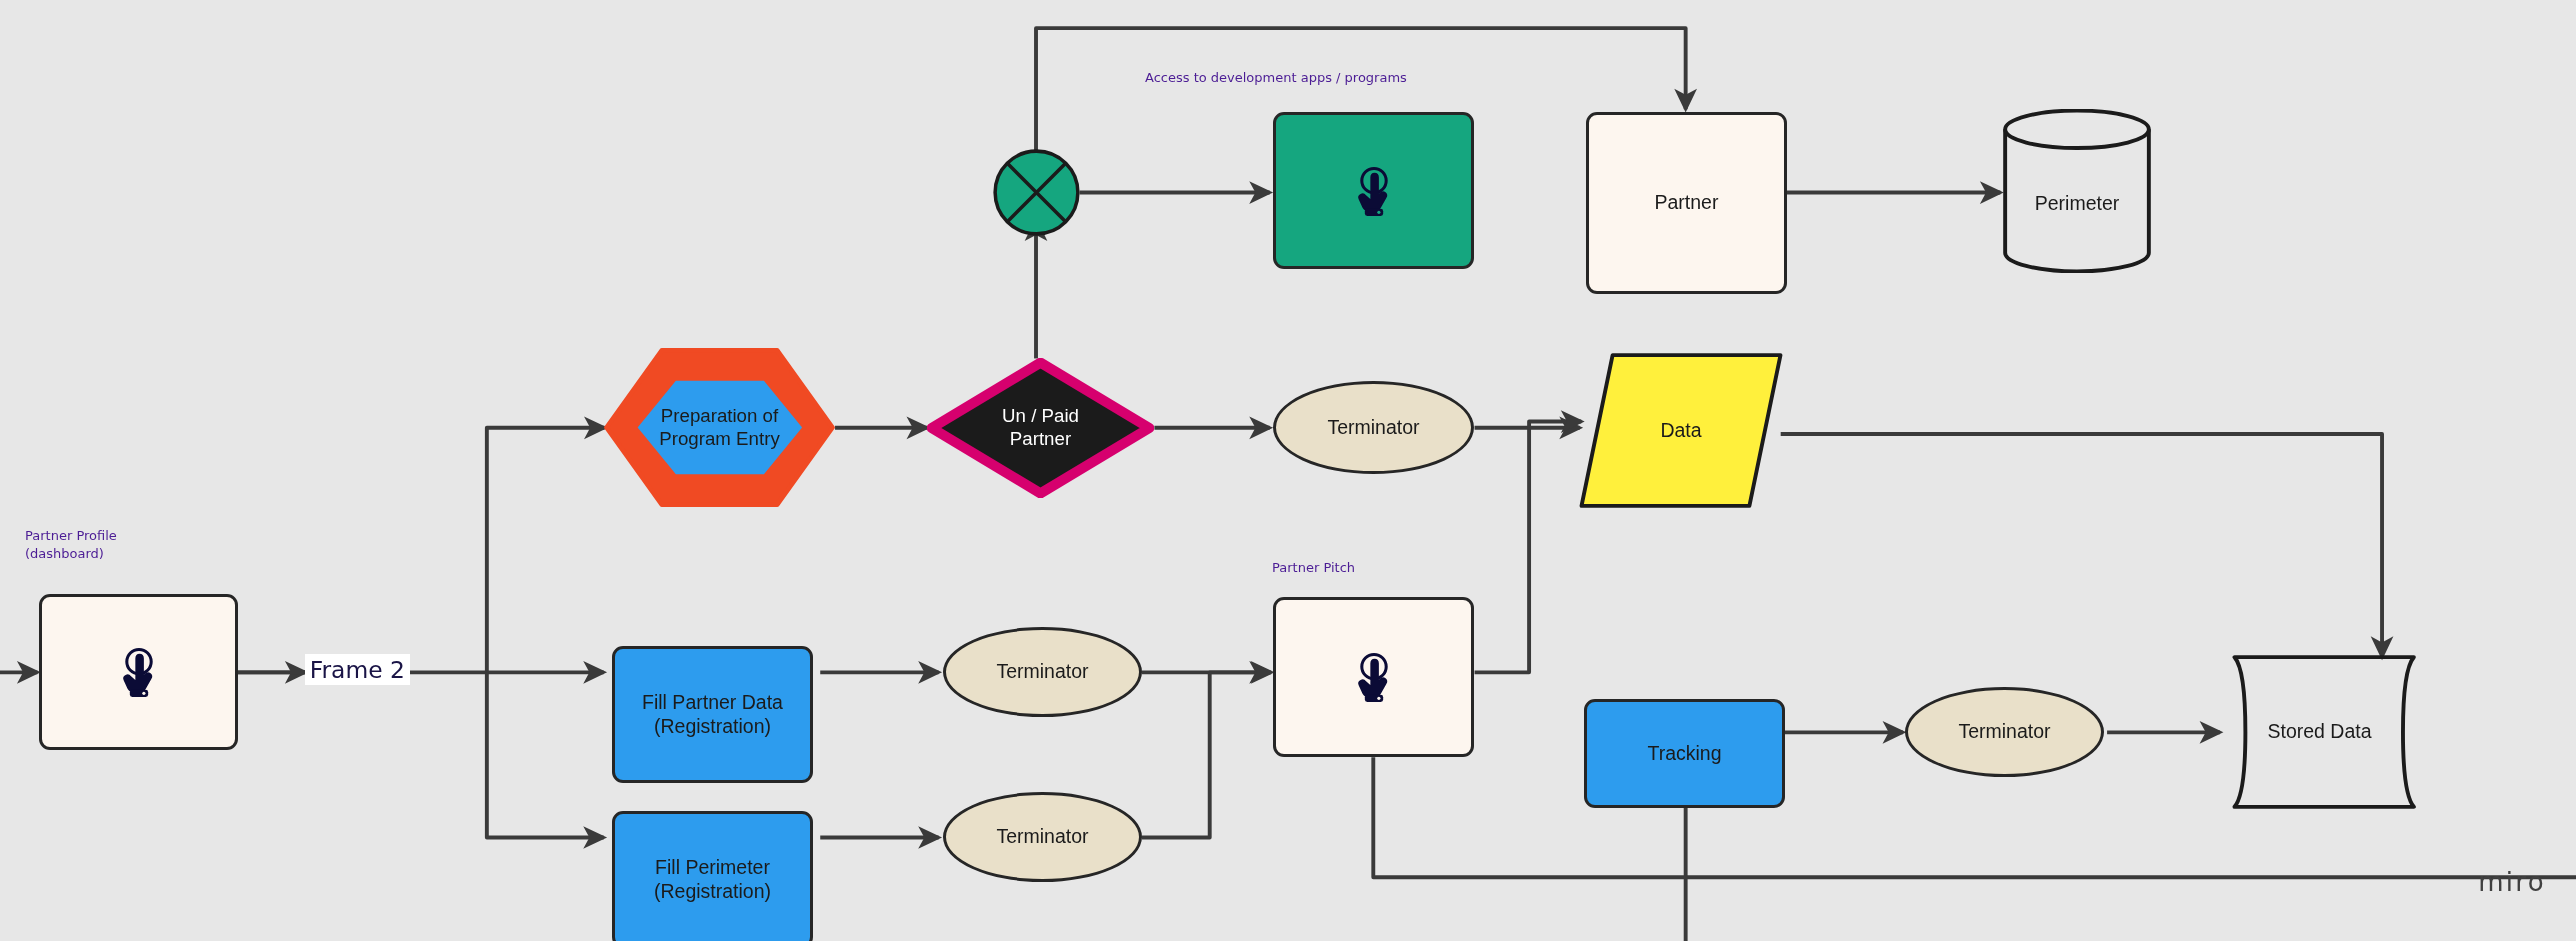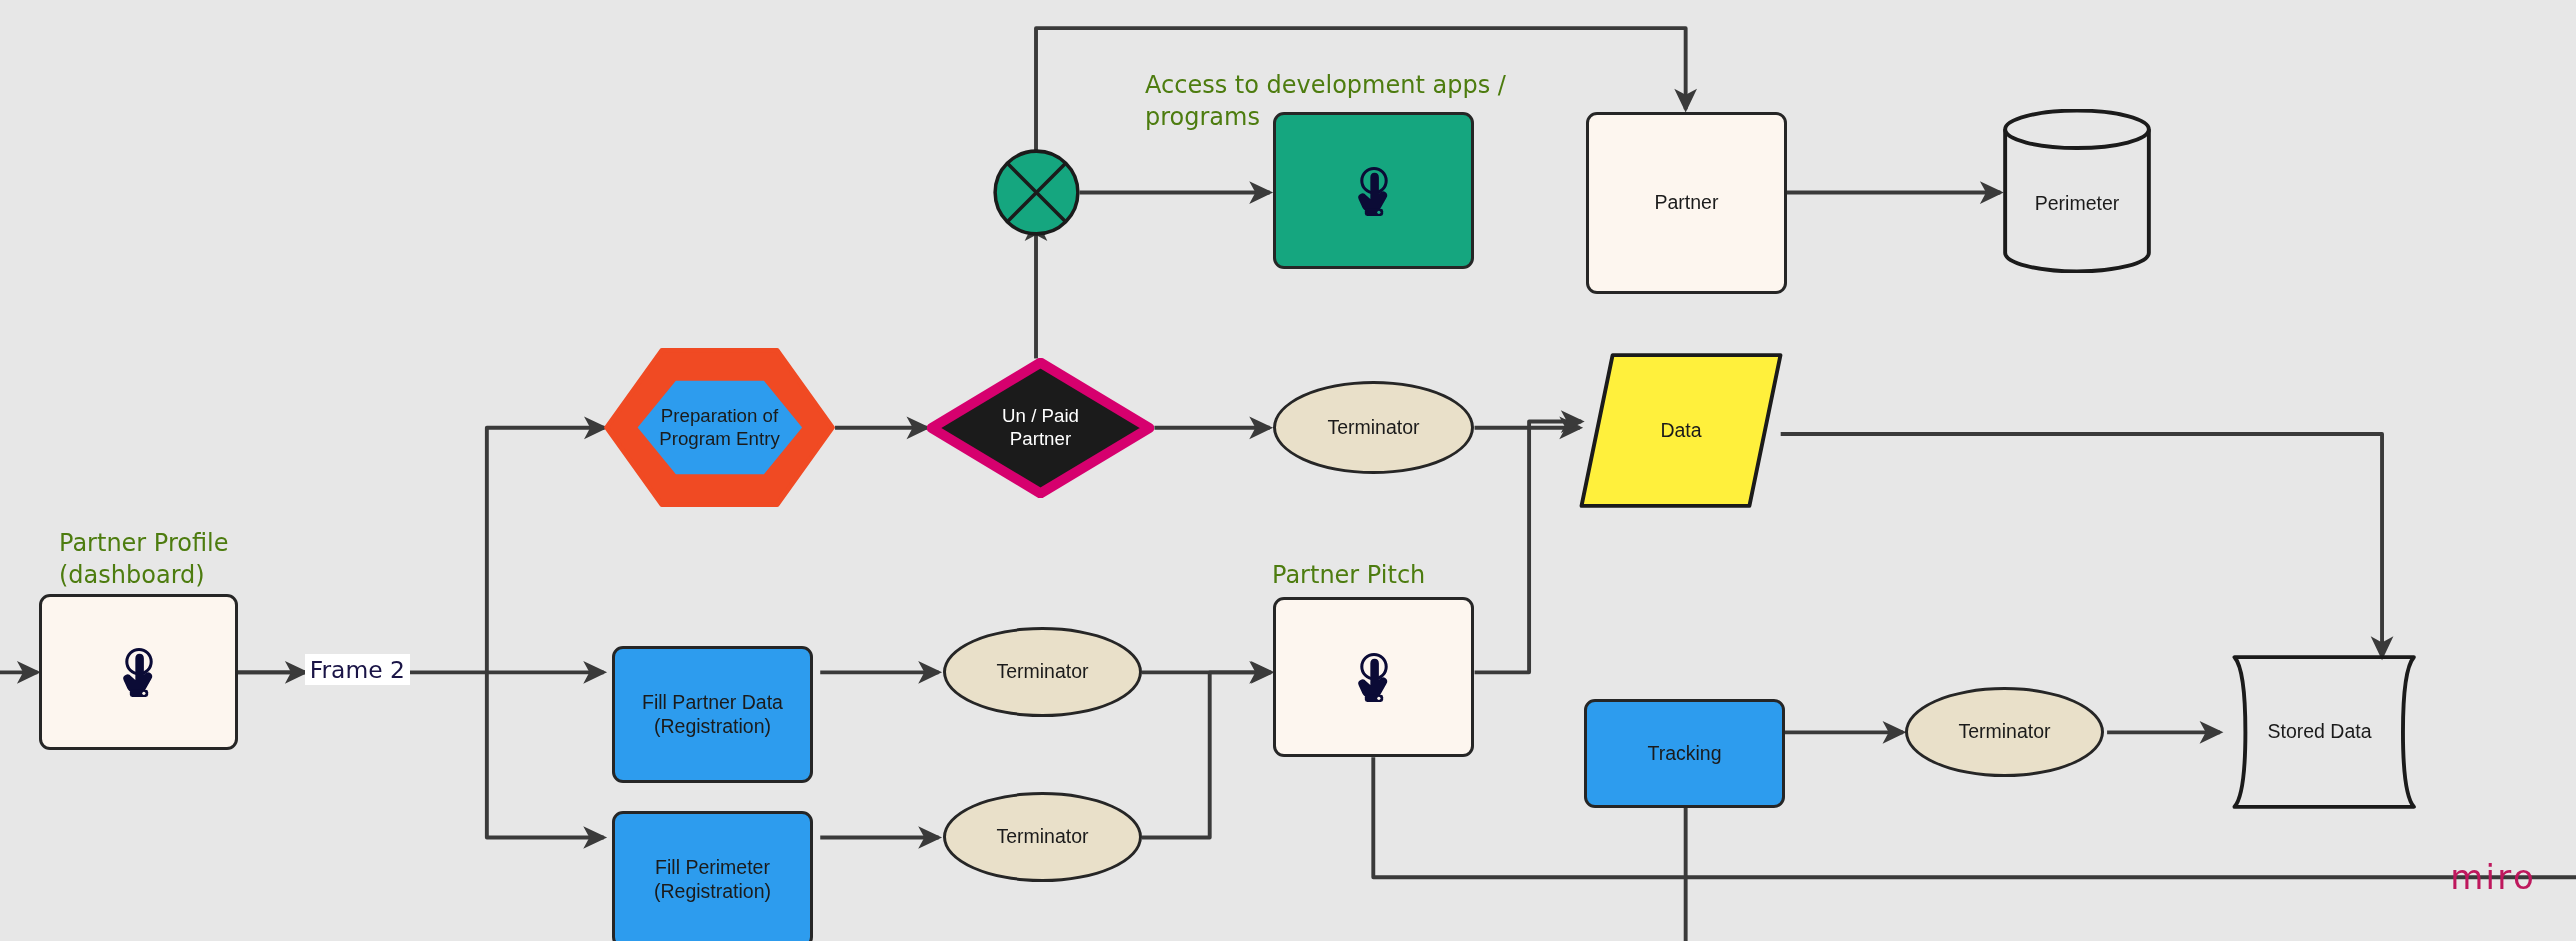--- a/index.html
+++ b/index.html
@@ -27,21 +27,21 @@
   .nlabel {
     position: absolute; left: 0; top: 0; width: 100%; height: 100%;
     display: flex; align-items: center; justify-content: center;
     text-align: center; line-height: 1.22;
     font-size: 19.5px; color: #1b1b1b;
     font-family: "Liberation Sans", sans-serif;
     white-space: pre-line;
   }
   .caption {
     position: absolute;
-    font-size: 24px; color: #4d7c0f;
+    font-size: 13px; color: #4c1d95;
     font-family: "DejaVu Sans", sans-serif;
     line-height: 1.35; white-space: pre-line;
   }
 
   
   .creambox {
     background: #fdf6ef;
     border: 3.1px solid #262626;
     border-radius: 11px;
   }
@@ -125,21 +125,21 @@
       <path d="M 2705,940 L 2850,940"></path>
 
       <path d="M 2164,1209 L 2164,982"></path>
     </g>
 
     <g fill="none" stroke="#3a3a3a" stroke-width="5" stroke-linejoin="round">
       <path d="M 1763,972 L 1763,1126 L 3307,1126"></path>
     </g>
   </svg>
 
-  <div class="caption" style="left:25px; top:527px; width:257px;margin-left:34px;">Partner Profile
+  <div class="caption" style="left:25px; top:527px; width:257px;">Partner Profile
 (dashboard)</div>
 
   <div class="caption" style="left:1145px; top:69px; width:405px; text-align:left;">Access to development apps / programs</div>
 
   <div class="caption" style="left:1272px; top:559px; width:257px;">Partner Pitch</div>
 
   <div class="node" style="left:305px; top:654px; background:#ffffff; padding:1.6px 4.7px;">
     <span style="font-size:23.4px; color:#1a1446; font-family:'DejaVu Sans', sans-serif;text-align:center;">Frame 2</span>
   </div>
 
@@ -247,17 +247,17 @@
     <div class="nlabel">Terminator</div>
   </div>
 
   <div class="node" style="left:2222px; top:654px; width:195px; height:156px;">
     <svg width="195" height="156" viewBox="0 0 250 200" style="position:absolute;left:0;top:0;">
       <path d="M16,4 L246,4 q-14,16 -14,96 q0,80 14,96 L16,196 q14,-16 14,-96 q0,-80 -14,-96 Z" fill="none" stroke="#1b1b1b" stroke-width="5" stroke-linejoin="round"></path>
     </svg>
     <div class="nlabel">Stored Data</div>
   </div>
 
-  <div style="position:absolute; right:40px; bottom:45px; font-size:34px; letter-spacing:2.3px;
-              color:#be185d; font-family:'DejaVu Sans', sans-serif;">miro</div>
+  <div style="position:absolute; right:30px; bottom:45px; font-size:26px; letter-spacing:2.3px;
+              color:#404040; font-family:'DejaVu Sans', sans-serif;">miro</div>
 
 </div>
 
 
 </body></html>

